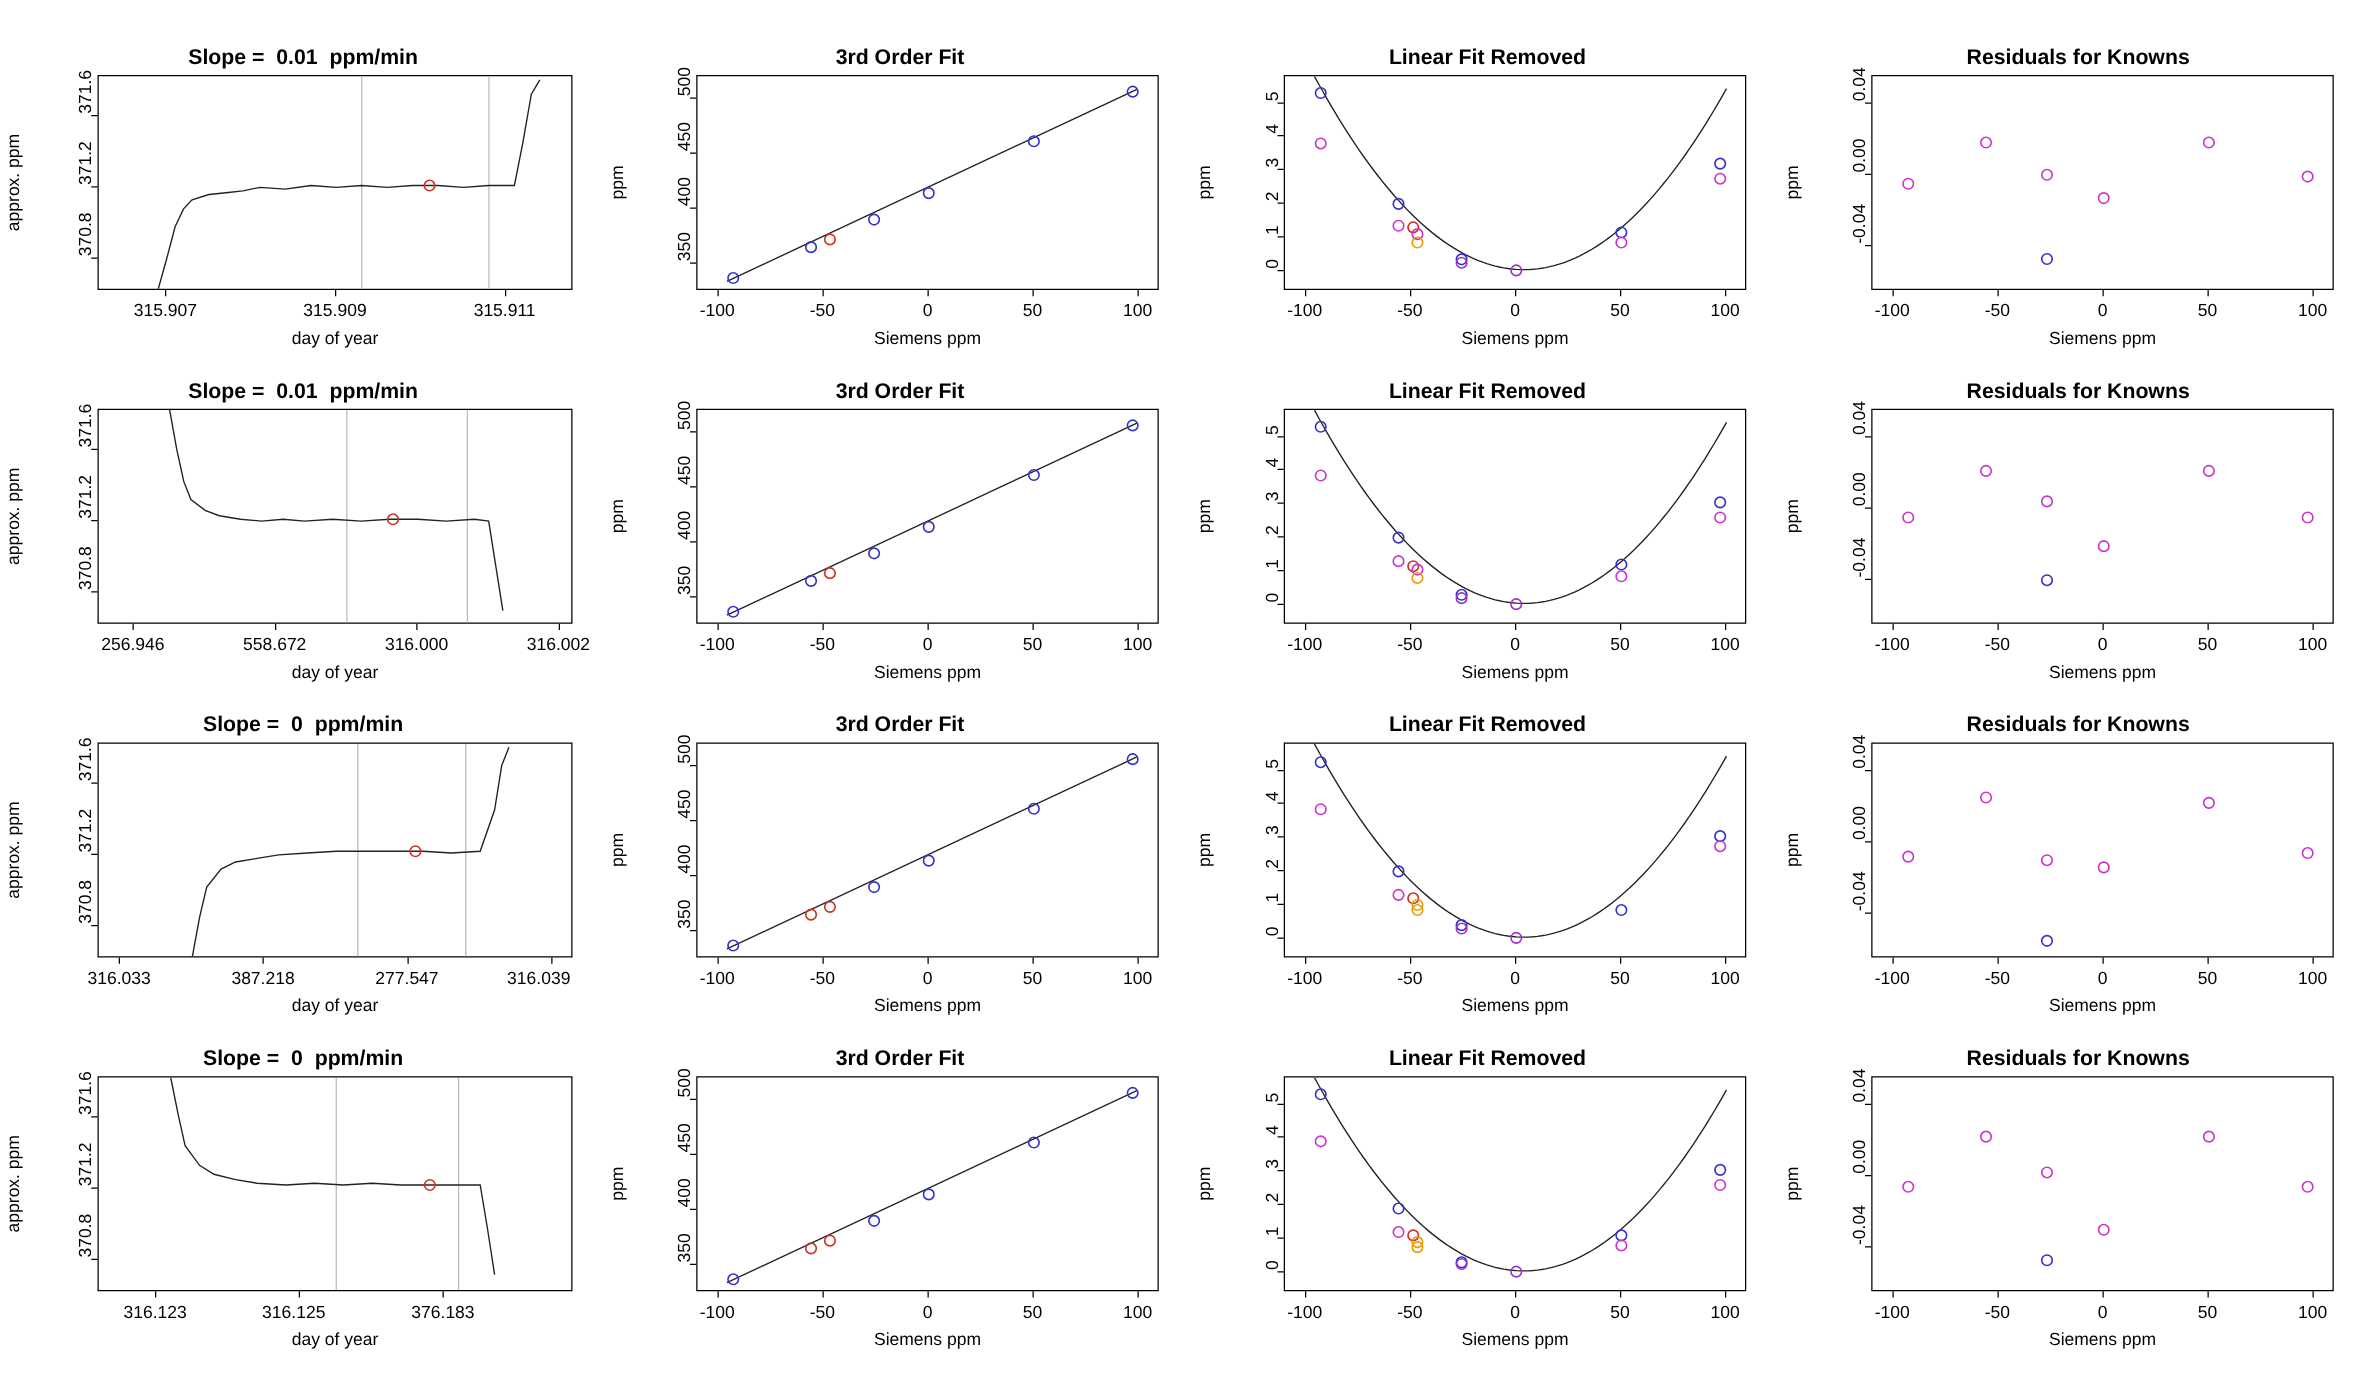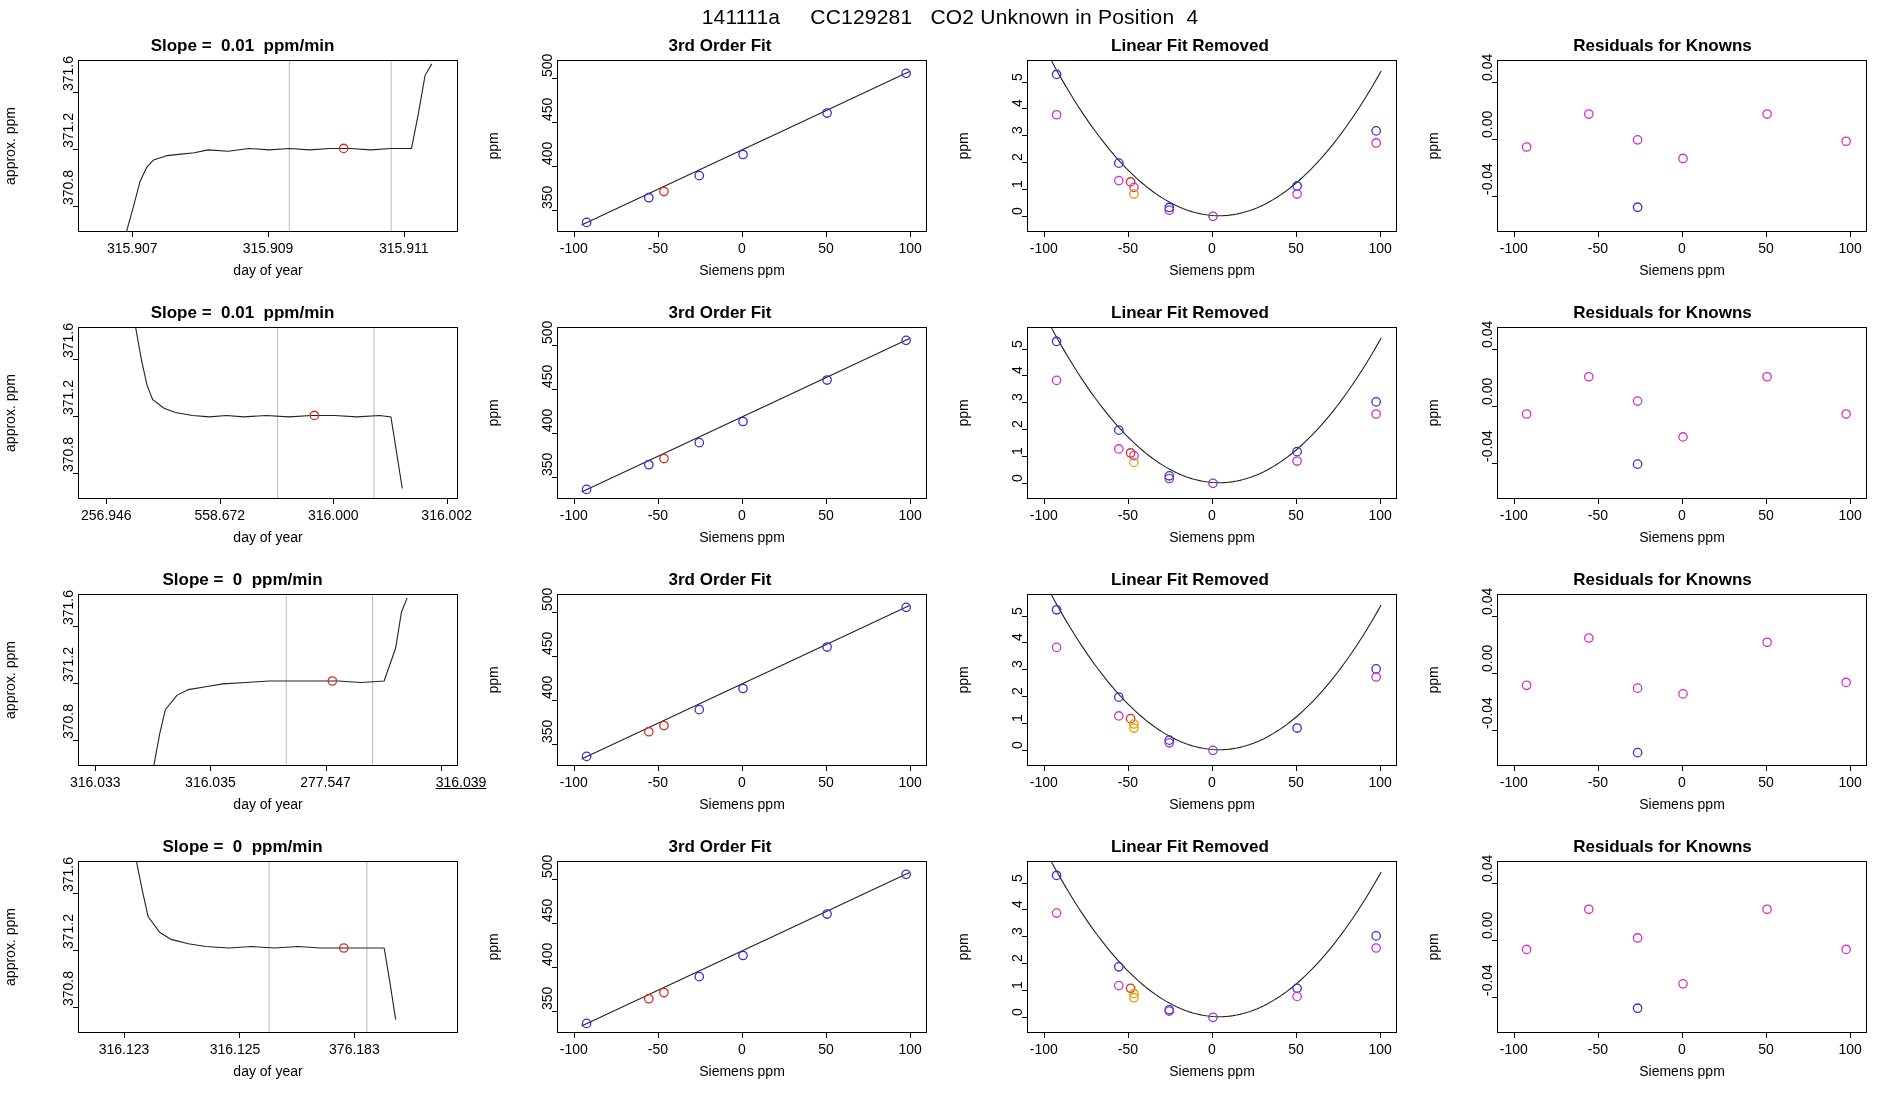--- a/index.html
+++ b/index.html
@@ -112,21 +112,20 @@
     width: 5px;
     height: 1px;
     background: #000;
   }
   svg { display: block; }
 </style>
 </head>
 <body>
 
 <div id="page">
-  <div id="main-title">141111a     CC129281   CO2 Unknown in Position  4</div>
   <div class="grid">
       <div class="row">
         <div class="panel col0">
           <div class="panel-title">Slope =  0.01  ppm/min</div>
           <div class="plotbox">
             <svg width="380" height="172" viewBox="0 0 380 172">
               <line x1="210.35714285390554" x2="210.35714285390554" y1="0" y2="172" stroke="#bbbbbb" stroke-width="1"></line>
               <line x1="312.1428571407908" x2="312.1428571407908" y1="0" y2="172" stroke="#bbbbbb" stroke-width="1"></line>
               <path d="M47.50 170.57 L54.29 146.20 L61.07 120.40 L67.86 106.07 L74.64 98.90 L88.21 94.60 L101.79 93.17 L115.36 91.73 L128.93 88.87 L149.29 90.30 L169.64 87.43 L190.00 88.87 L210.36 87.43 L230.71 88.87 L251.07 87.43 L271.43 87.43 L291.79 88.87 L312.14 87.43 L332.50 87.43 L339.29 53.03 L346.07 14.33 L352.86 2.87 " fill="none" stroke="#222222" stroke-width="1.1"></path>
               <circle cx="264.6428571412729" cy="87.43333333333612" r="4.2" fill="none" stroke="#cc3322" stroke-width="1.3"></circle>
@@ -410,25 +409,25 @@
             <svg width="380" height="172" viewBox="0 0 380 172">
               <line x1="207.27272727153715" x2="207.27272727153715" y1="0" y2="172" stroke="#bbbbbb" stroke-width="1"></line>
               <line x1="293.63636363576853" x2="293.63636363576853" y1="0" y2="172" stroke="#bbbbbb" stroke-width="1"></line>
               <path d="M74.85 170.57 L80.61 139.03 L86.36 114.67 L97.88 100.33 L109.39 94.60 L126.67 91.73 L143.94 88.87 L166.97 87.43 L190.00 86.00 L213.03 86.00 L236.06 86.00 L259.09 86.00 L282.12 87.43 L305.15 86.00 L316.67 53.03 L322.42 17.20 L328.18 2.87 " fill="none" stroke="#222222" stroke-width="1.1"></path>
               <circle cx="253.33333333333331" cy="85.99999999999594" r="4.2" fill="none" stroke="#cc3322" stroke-width="1.3"></circle>
             </svg>
           </div>
           <div class="tickmark-x" style="left: 95.2727px; top: 204px;"></div>
           <div class="tick-x" style="left: 95.2727px; top: 212px;">316.033</div>
           <div class="tickmark-x" style="left: 210.424px; top: 204px;"></div>
-          <div class="tick-x" style="left: 210.424px; top: 212px;">316.035</div>
+          <div class="tick-x" style="left: 210.424px; top: 212px;">387.218</div>
           <div class="tickmark-x" style="left: 325.576px; top: 204px;"></div>
           <div class="tick-x" style="left: 325.576px; top: 212px;">277.547</div>
           <div class="tickmark-x" style="left: 440.727px; top: 204px;"></div>
-          <div class="tick-x" style="left: 461px; top: 212px; text-decoration: underline;">316.039</div>
+          <div class="tick-x" style="left: 431px; top: 212px;">316.039</div>
           <div class="tickmark-y" style="left: 73px; top: 178.2px;"></div>
           <div class="tick-y" style="left: 68px; top: 169.2px; width: 0px;">370.8</div>
           <div class="tickmark-y" style="left: 73px; top: 120.867px;"></div>
           <div class="tick-y" style="left: 68px; top: 111.867px; width: 0px;">371.2</div>
           <div class="tickmark-y" style="left: 73px; top: 63.5333px;"></div>
           <div class="tick-y" style="left: 68px; top: 54.5333px; width: 0px;">371.6</div>
           <div class="xlabel" style="left: 78px; width: 380px; top: 234px;">day of year</div>
           <div class="ylabel" style="left: 18px; top: 118px; transform: rotate(-90deg) translate(-50%, -100%);">approx. ppm</div>
         </div>
         <div class="panel col1">

